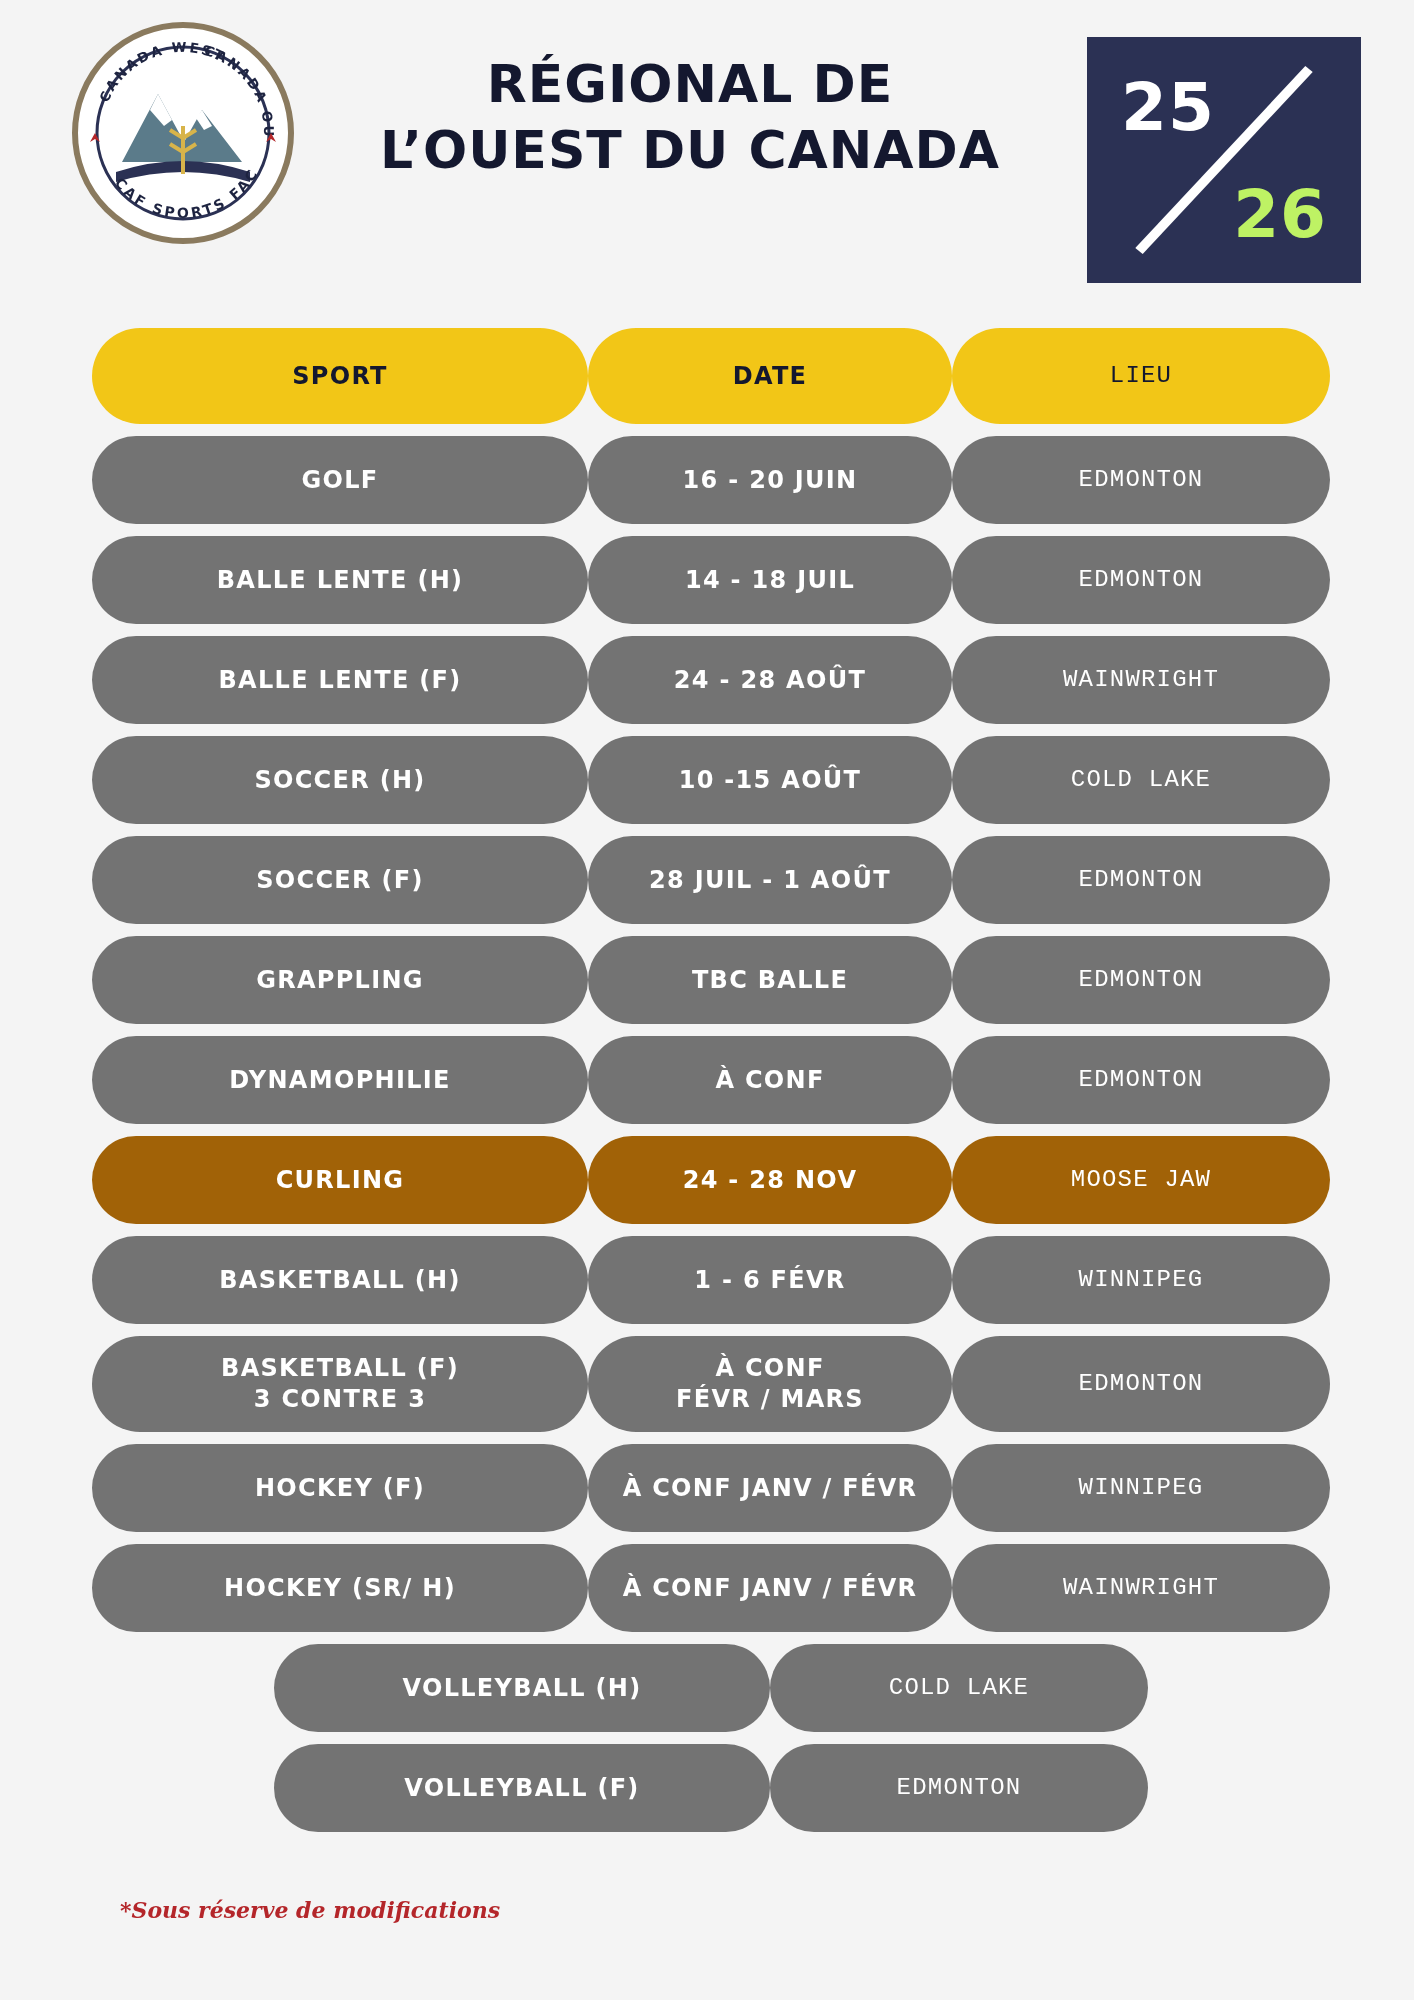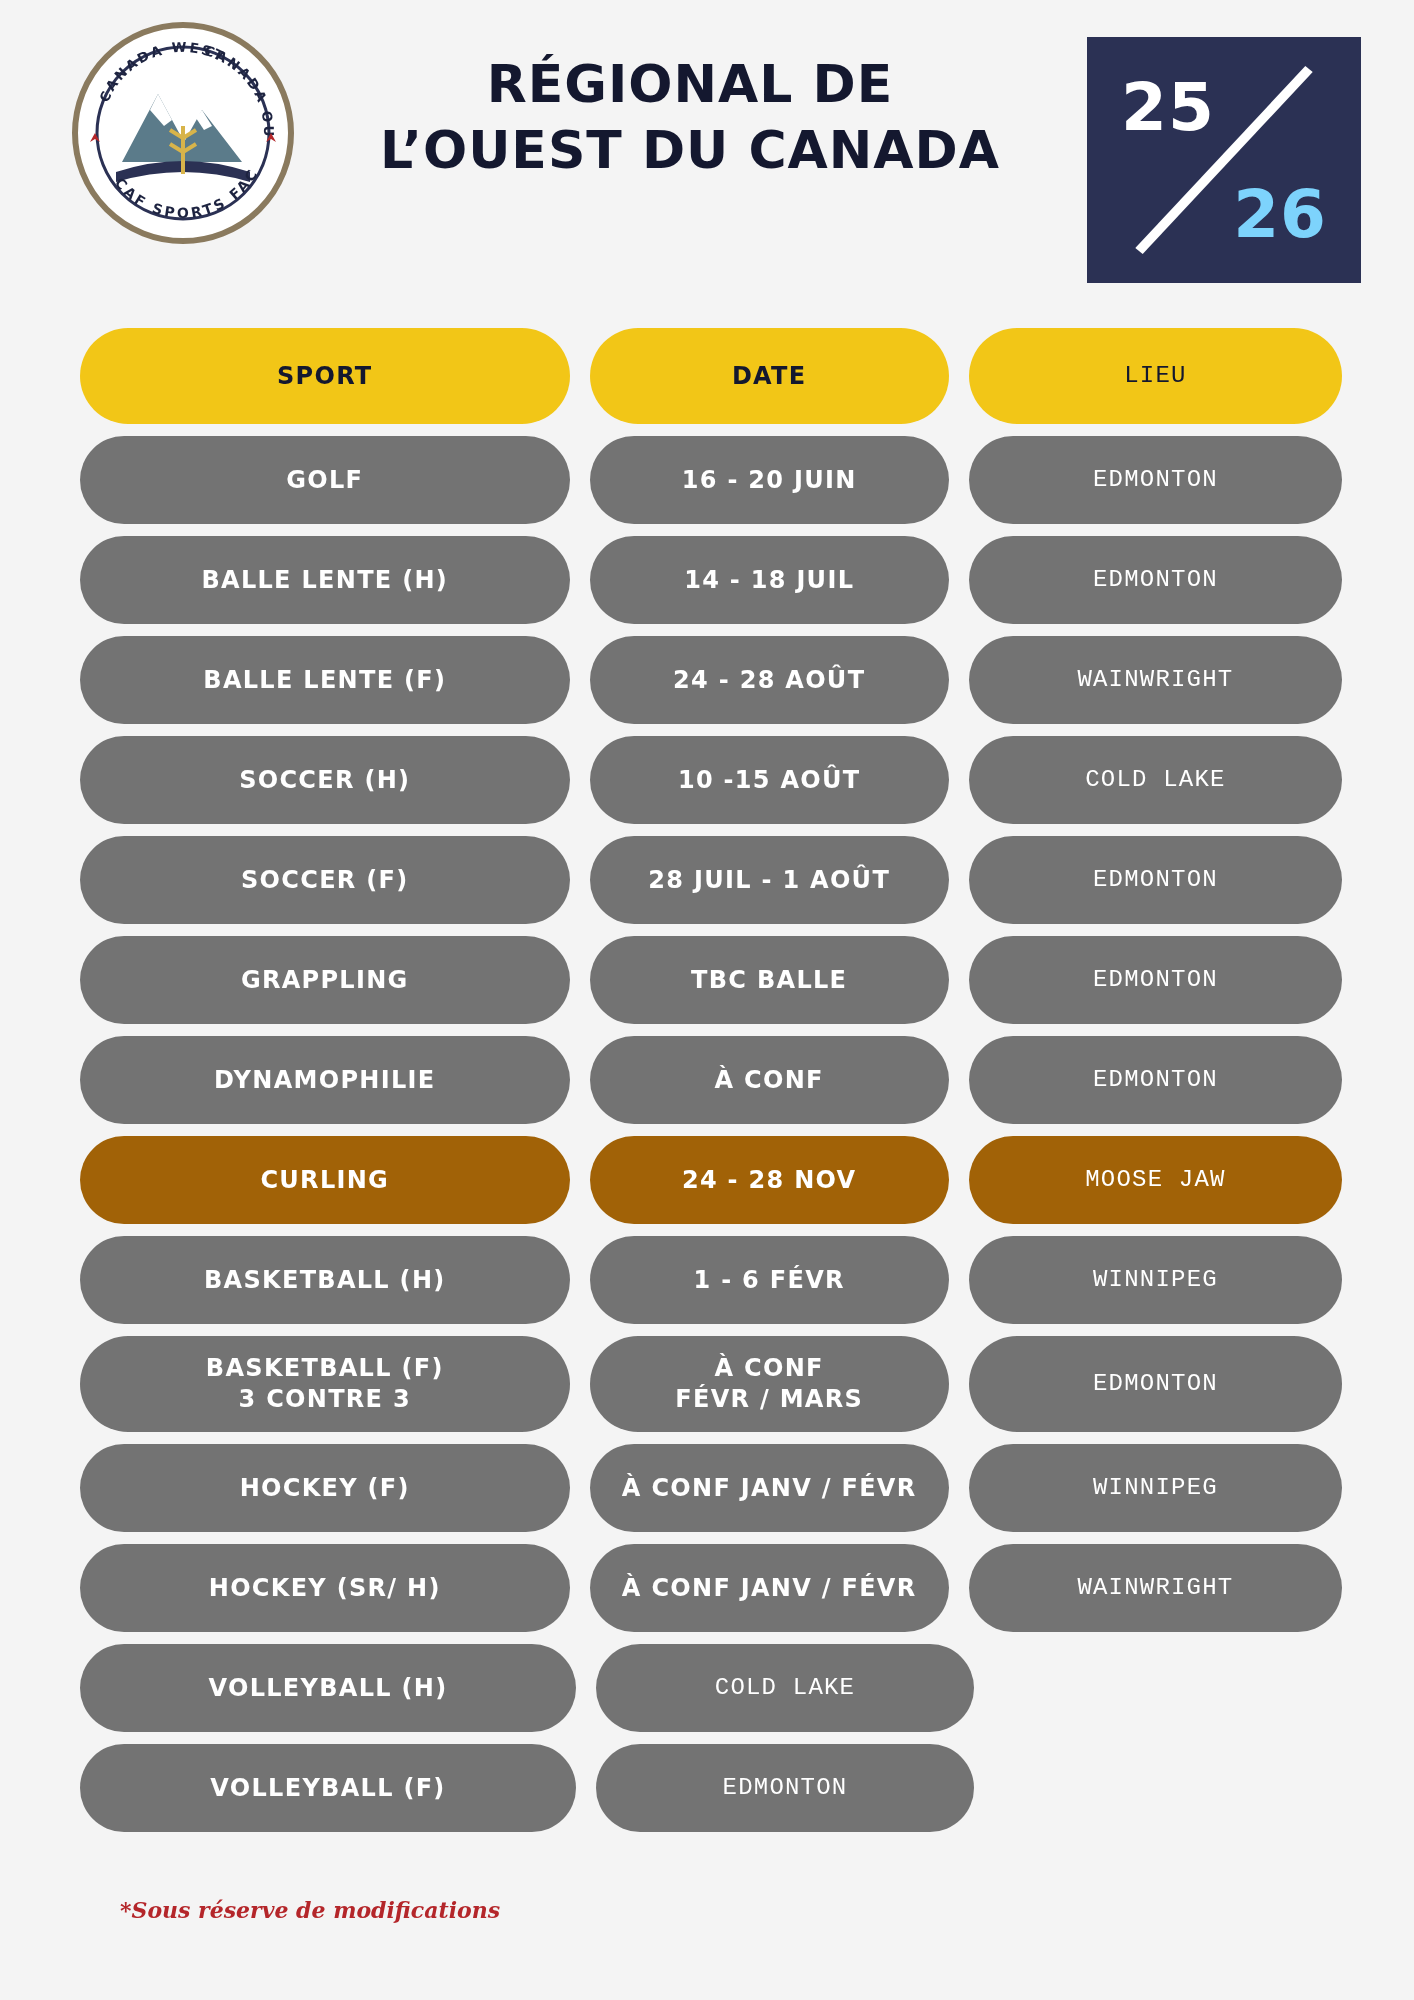--- a/index.html
+++ b/index.html
@@ -75,35 +75,36 @@
     color: #ffffff;
     letter-spacing: 1px;
   }
   .year-bottom {
     position: absolute;
     right: 34px;
     bottom: 30px;
     font-family: "DejaVu Sans", sans-serif;
     font-weight: bold;
     font-size: 66px;
-    color: #7dd3fc;
+    color: #bef264;
     letter-spacing: 1px;
   }
 
   
   .table {
     position: absolute;
     left: 80px;
     top: 328px;
     width: 1262px;
   }
   .row {
     display: flex;
-    gap: 20px;
+    gap: 0;
     margin-bottom: 12px;
+    justify-content: center;
   }
   .cell {
     display: flex;
     align-items: center;
     justify-content: center;
     text-align: center;
     border-radius: 48px;
     box-sizing: border-box;
     padding: 6px 10px;
   }

